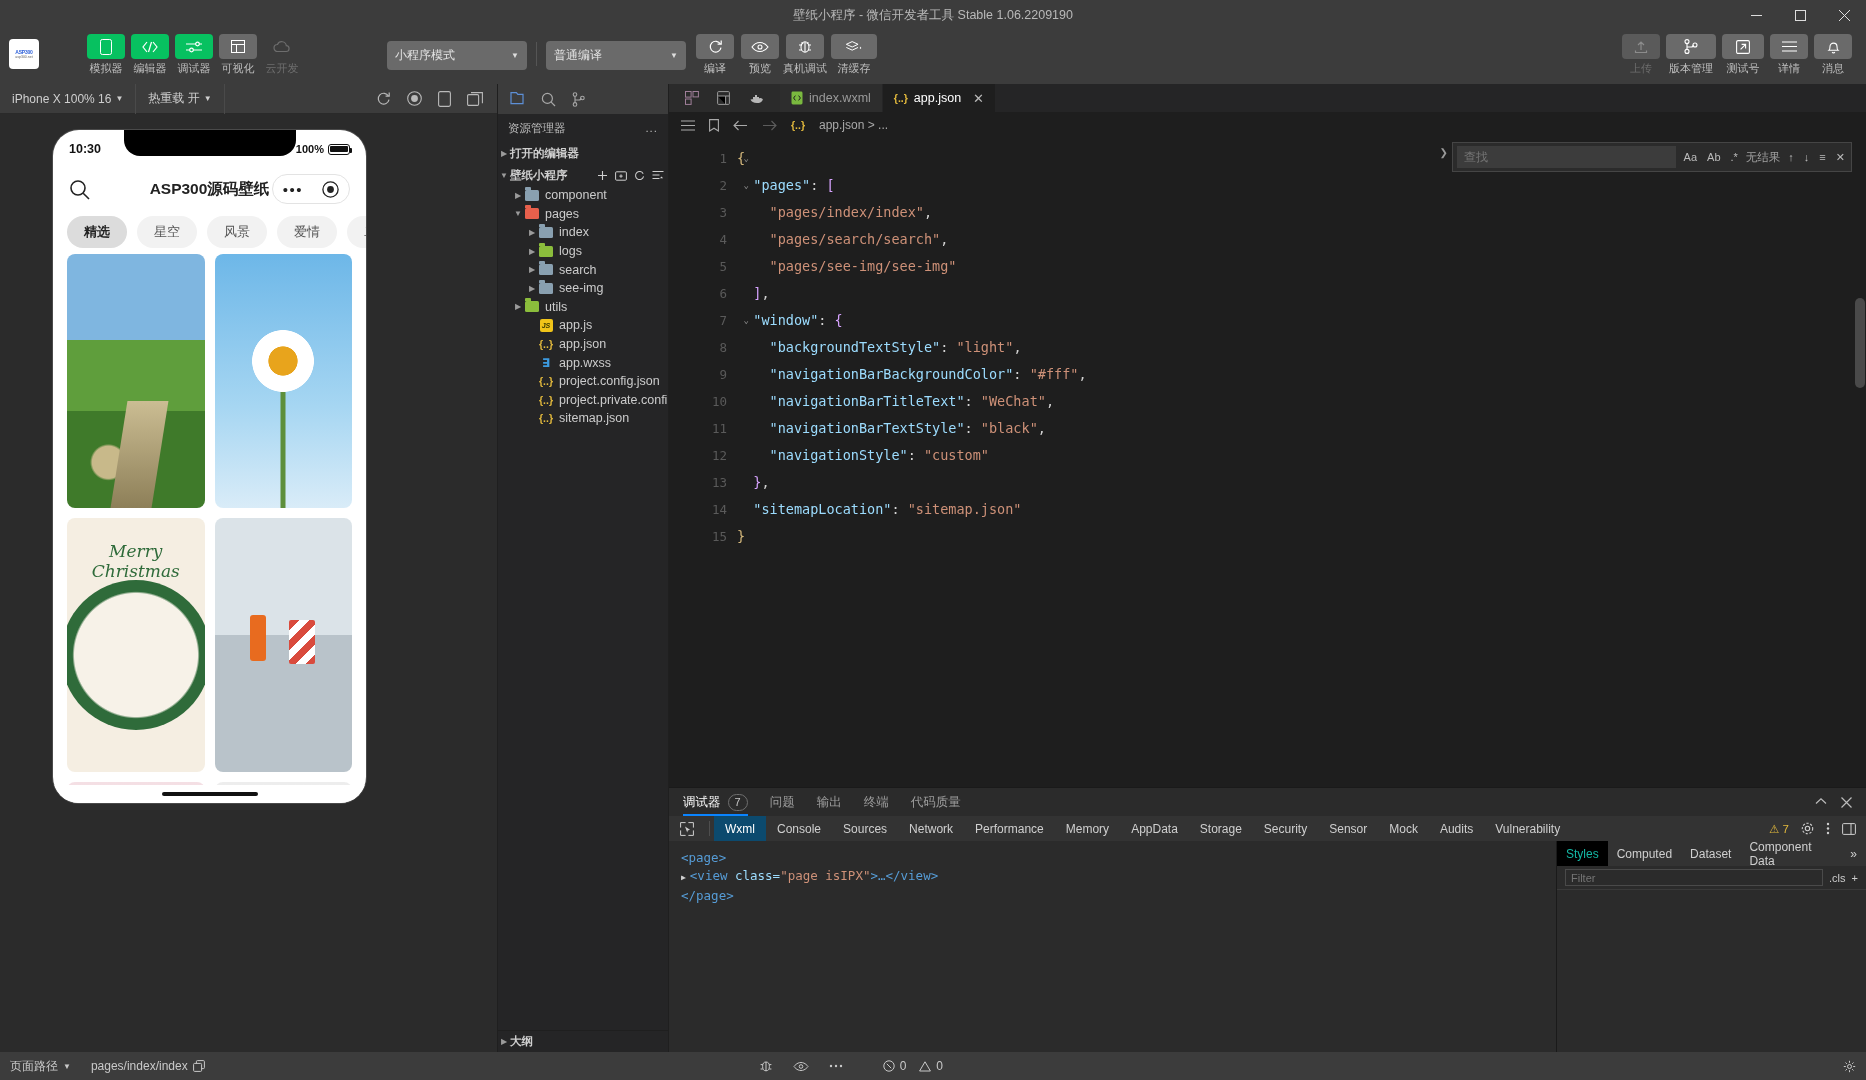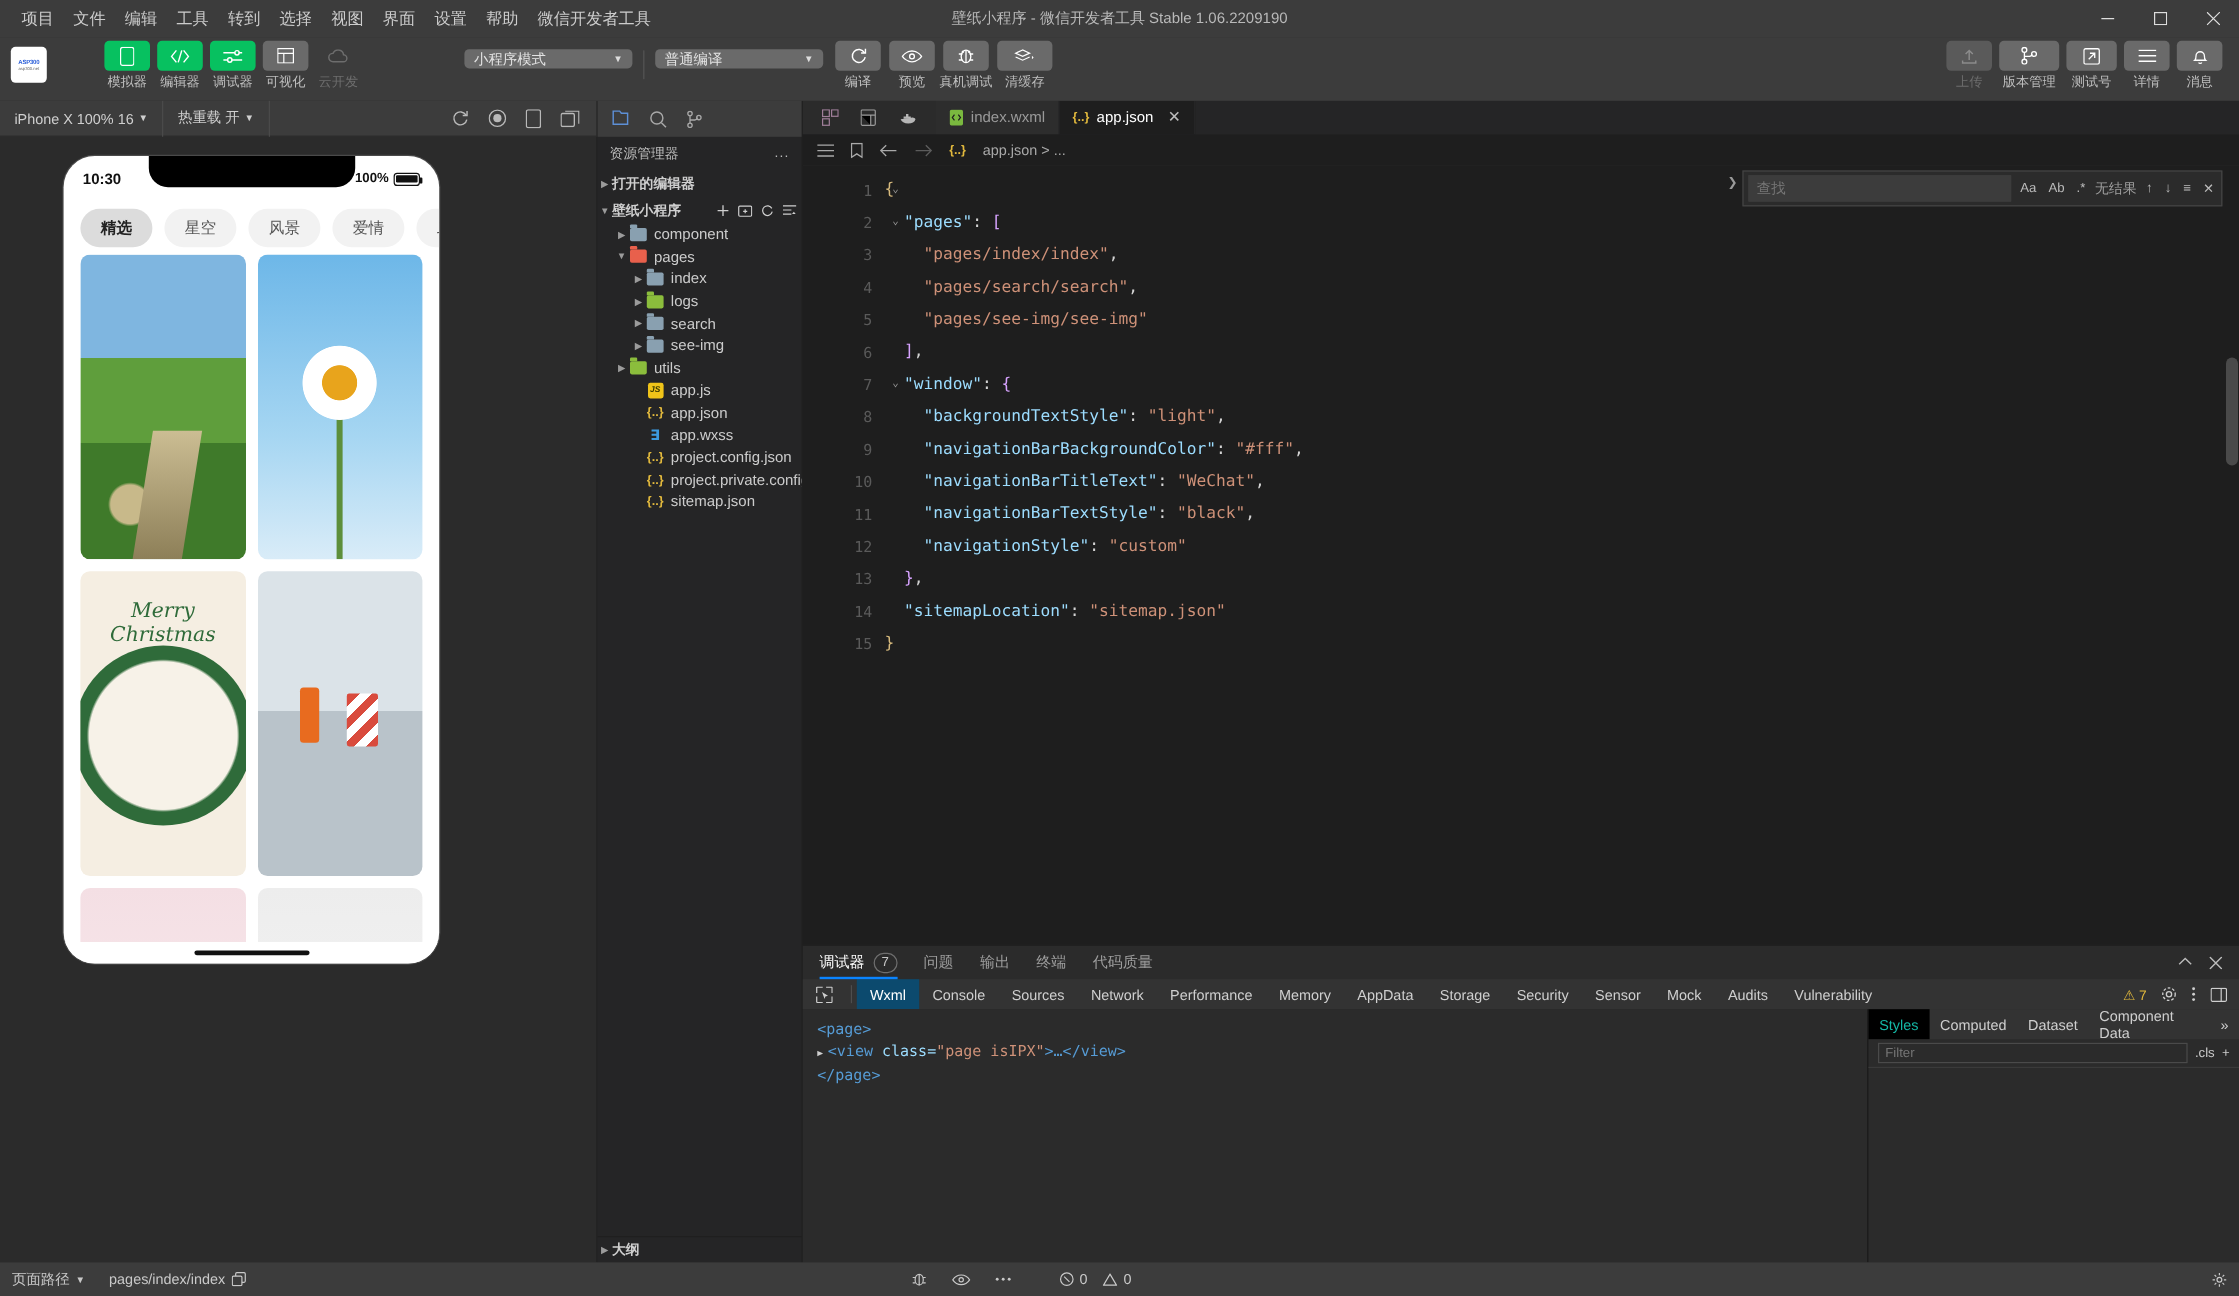--- a/index.html
+++ b/index.html
@@ -45,21 +45,21 @@
     justify-content:center; color:#fff;
   }
   .tb-ico.green { background:#07c160; }
   .tb-ico.grey  { background:#6a6a6a; }
   .tb-ico.dim   { background:transparent; color:#6d6d6d; }
   .tb-lab { font-size:11px; color:#bfbfbf; margin-top:2px; white-space:nowrap; }
   .tb-lab.dim { color:#6d6d6d; }
 
   .mid-group { display:flex; align-items:flex-start; margin-left:86px; gap:0; }
   .sel {
-    height:16px; min-width:140px; background:#6a6a6a; border-radius:4px;
+    height:29px; min-width:140px; background:#6a6a6a; border-radius:4px;
     display:flex; align-items:center; padding:0 8px; color:#e3e3e3; font-size:12px;
     margin-top:7px;
   }
   .sel .cap { flex:1; }
   .sel .car { font-size:8px; color:#ddd; }
   .divider-v { width:1px; height:24px; background:#555; margin:8px 9px 0 9px; }
   .act-group { display:flex; gap:7px; margin-left:10px; }
 
   .right-group { margin-left:auto; display:flex; gap:6px; padding-right:14px; }
 
@@ -278,33 +278,20 @@
   .status .right { margin-left:auto; display:flex; align-items:center; }
 
   svg { display:block; }
 </style>
 </head>
 <body>
 
 <div class="app">
 
   <div class="titlebar">
-    <div class="menu">
-      <div class="menu-item">项目</div>
-      <div class="menu-item">文件</div>
-      <div class="menu-item">编辑</div>
-      <div class="menu-item">工具</div>
-      <div class="menu-item">转到</div>
-      <div class="menu-item">选择</div>
-      <div class="menu-item">视图</div>
-      <div class="menu-item">界面</div>
-      <div class="menu-item">设置</div>
-      <div class="menu-item">帮助</div>
-      <div class="menu-item">微信开发者工具</div>
-    </div>
     <div class="win-title">壁纸小程序 - 微信开发者工具 Stable 1.06.2209190</div>
     <div class="win-btns">
       <div class="win-btn">
         <svg width="11" height="11" viewBox="0 0 11 11">
             <path d="M0 5.5h11" stroke="#ddd" stroke-width="1"></path>
           </svg>
       </div>
       <div class="win-btn">
         <svg width="11" height="11" viewBox="0 0 11 11">
             <rect x="0.5" y="0.5" width="10" height="10" fill="none" stroke="#ddd"></rect>
@@ -516,20 +503,38 @@
         <div class="phone">
           <div class="notch"></div>
           <div class="statusbar">
             <span>10:30</span>
             <span class="bat">
               <span>100%</span>
               <span class="bat-ico">
                   <i></i>
                 </span>
             </span>
+          </div>
+          <div class="navbar">
+            <span>
+              <svg width="21" height="21" viewBox="0 0 21 21">
+                  <circle cx="9" cy="9" r="7" fill="none" stroke="#222" stroke-width="1.6"></circle>
+                  <path d="M14.2 14.2L20 20" stroke="#222" stroke-width="1.6"></path>
+                </svg>
+            </span>
+            <div class="nav-title">ASP300源码壁纸</div>
+            <div class="caps">
+              <span class="dots">•••</span>
+              <span>
+                <svg width="17" height="17" viewBox="0 0 17 17">
+                    <circle cx="8.5" cy="8.5" r="7.6" fill="none" stroke="#222" stroke-width="1.3"></circle>
+                    <circle cx="8.5" cy="8.5" r="3.4" fill="#222"></circle>
+                  </svg>
+              </span>
+            </div>
           </div>
           <div class="tabs-mini">
             <div class="chip on">精选</div>
             <div class="chip">星空</div>
             <div class="chip">风景</div>
             <div class="chip">爱情</div>
             <div class="chip">二次</div>
           </div>
           <div class="grid">
             <div class="card art-road"></div>

